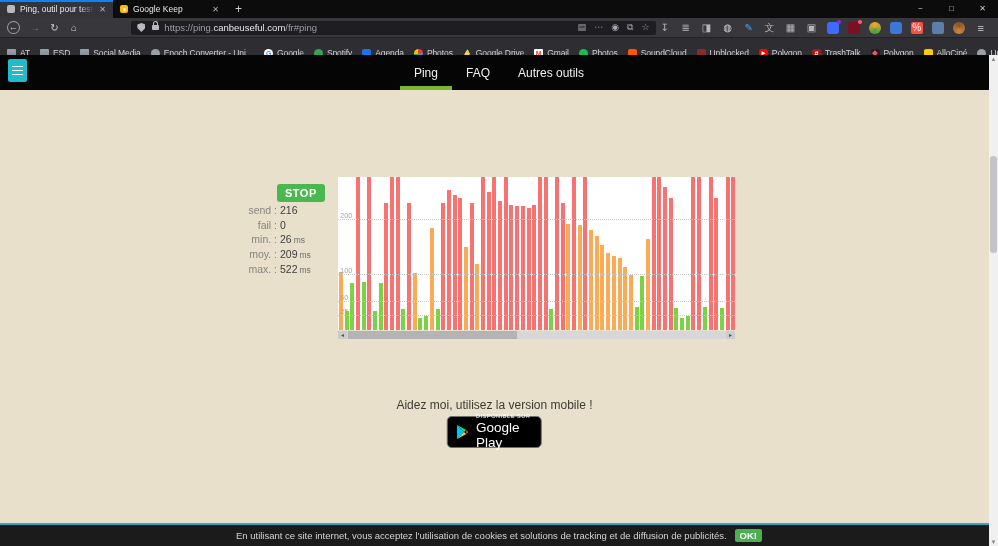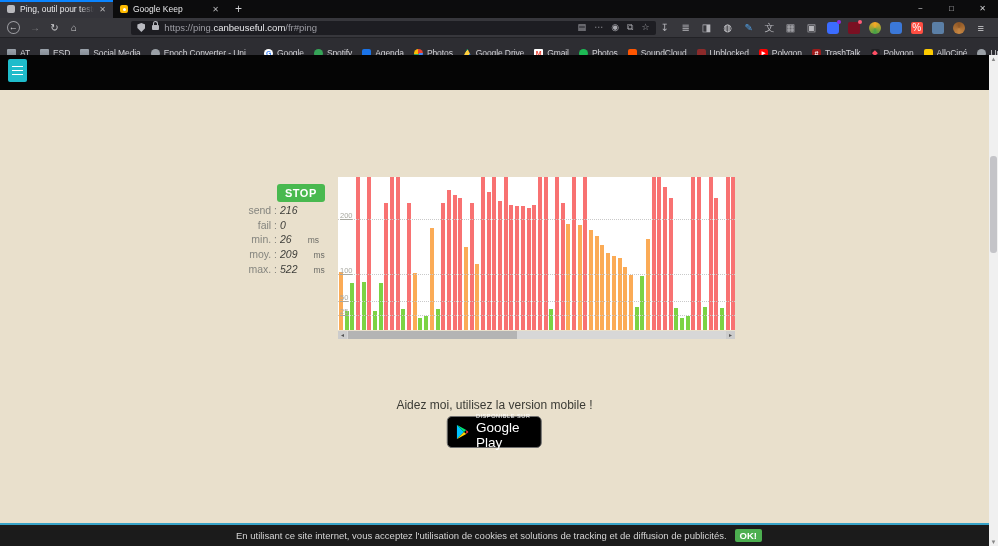--- a/index.html
+++ b/index.html
@@ -53,28 +53,28 @@
   .hamburger-btn i { width:11px; height:1.5px; background:#fff; }
   .site-nav { display:flex; align-items:stretch; }
   .nav-link { display:flex; align-items:center; padding:4px 14px 0; font-size:12px; color:#f0f0ee; border-bottom:4px solid transparent; }
   .nav-link.active { border-bottom-color:#7cb82f; }
 
   .stop-button { position:absolute; top:129px; left:277px; background:#49b94f; color:#fff; border:0; border-radius:3px;
                  font-family:inherit; font-size:11px; font-weight:bold; letter-spacing:.5px; padding:3px 8px; }
   .stats { position:absolute; top:149px; left:222px; width:130px; font-size:10.5px; }
   .stat-row { line-height:13.7px; white-space:nowrap; }
   .s-lbl { display:inline-block; width:55px; text-align:right; color:#85857f; margin-right:3px; }
-  .s-val { color:#3e3e3a;font-style:italic; }
-  .s-unit { font-size:8.5px; color:#6d6d68; margin-left:16px; }
+  .s-val { color:#3e3e3a; }
+  .s-unit { font-size:8.5px; color:#6d6d68; margin-left:2px; }
 
   .chart-wrap { position:absolute; top:122px; left:338px; width:397px; }
   .plot { position:relative; height:153px; background:#fff; display:flex; align-items:flex-end; overflow:hidden; }
   .bar { width:4px; margin:0 0.85px; flex-shrink:0; }
   .gridline { position:absolute; left:0; right:0; height:0; border-top:1px dotted #c9c9c9; }
-  .gridlabel { position:absolute; left:2px; top:-9px; font-size:7.5px; color:#a8a8a0;text-decoration:underline; }
+  .gridlabel { position:absolute; left:2px; top:-9px; font-size:7.5px; color:#a8a8a0; }
   .hscroll { position:relative; height:8px; margin-top:1px; background:#d7d7d7; display:flex; align-items:center; }
   .hs-arrow { width:9px; background:#cccccc; color:#555; font-size:6px; line-height:8px; text-align:center; flex-shrink:0; }
   .hs-arrow.right { margin-left:auto; }
   .hs-thumb { position:absolute; left:10px; width:169px; top:0; bottom:0; background:#b4b4b4; }
 
   .help-text { position:absolute; top:343px; left:0; right:9px; text-align:center; font-size:12px; color:#3b3b35; }
   .play-badge { position:absolute; top:361px; left:50%; transform:translateX(-55%); width:95px; height:32px;
                 background:#000; border:1px solid #6f6f6f; border-radius:5px; display:flex; align-items:center; gap:7px; padding:0 9px; }
   .pb-text { display:flex; flex-direction:column; line-height:1.15; }
   .pb-line1 { font-size:5.5px; letter-spacing:.6px; color:#fff; }
@@ -284,20 +284,25 @@
   </div>
 
   <div class="page">
 
     <div class="page-header">
       <div class="hamburger-btn">
           <i></i>
           <i></i>
           <i></i>
         </div>
+      <div class="site-nav">
+        <span class="nav-link active">Ping</span>
+        <span class="nav-link">FAQ</span>
+        <span class="nav-link">Autres outils</span>
+      </div>
     </div>
 
     <button class="stop-button">STOP</button>
 
     <div class="stats">
 
         <div class="stat-row">
           <span class="s-lbl">send :</span><span class="s-val">216</span><span class="s-unit"></span>
         </div>
 

